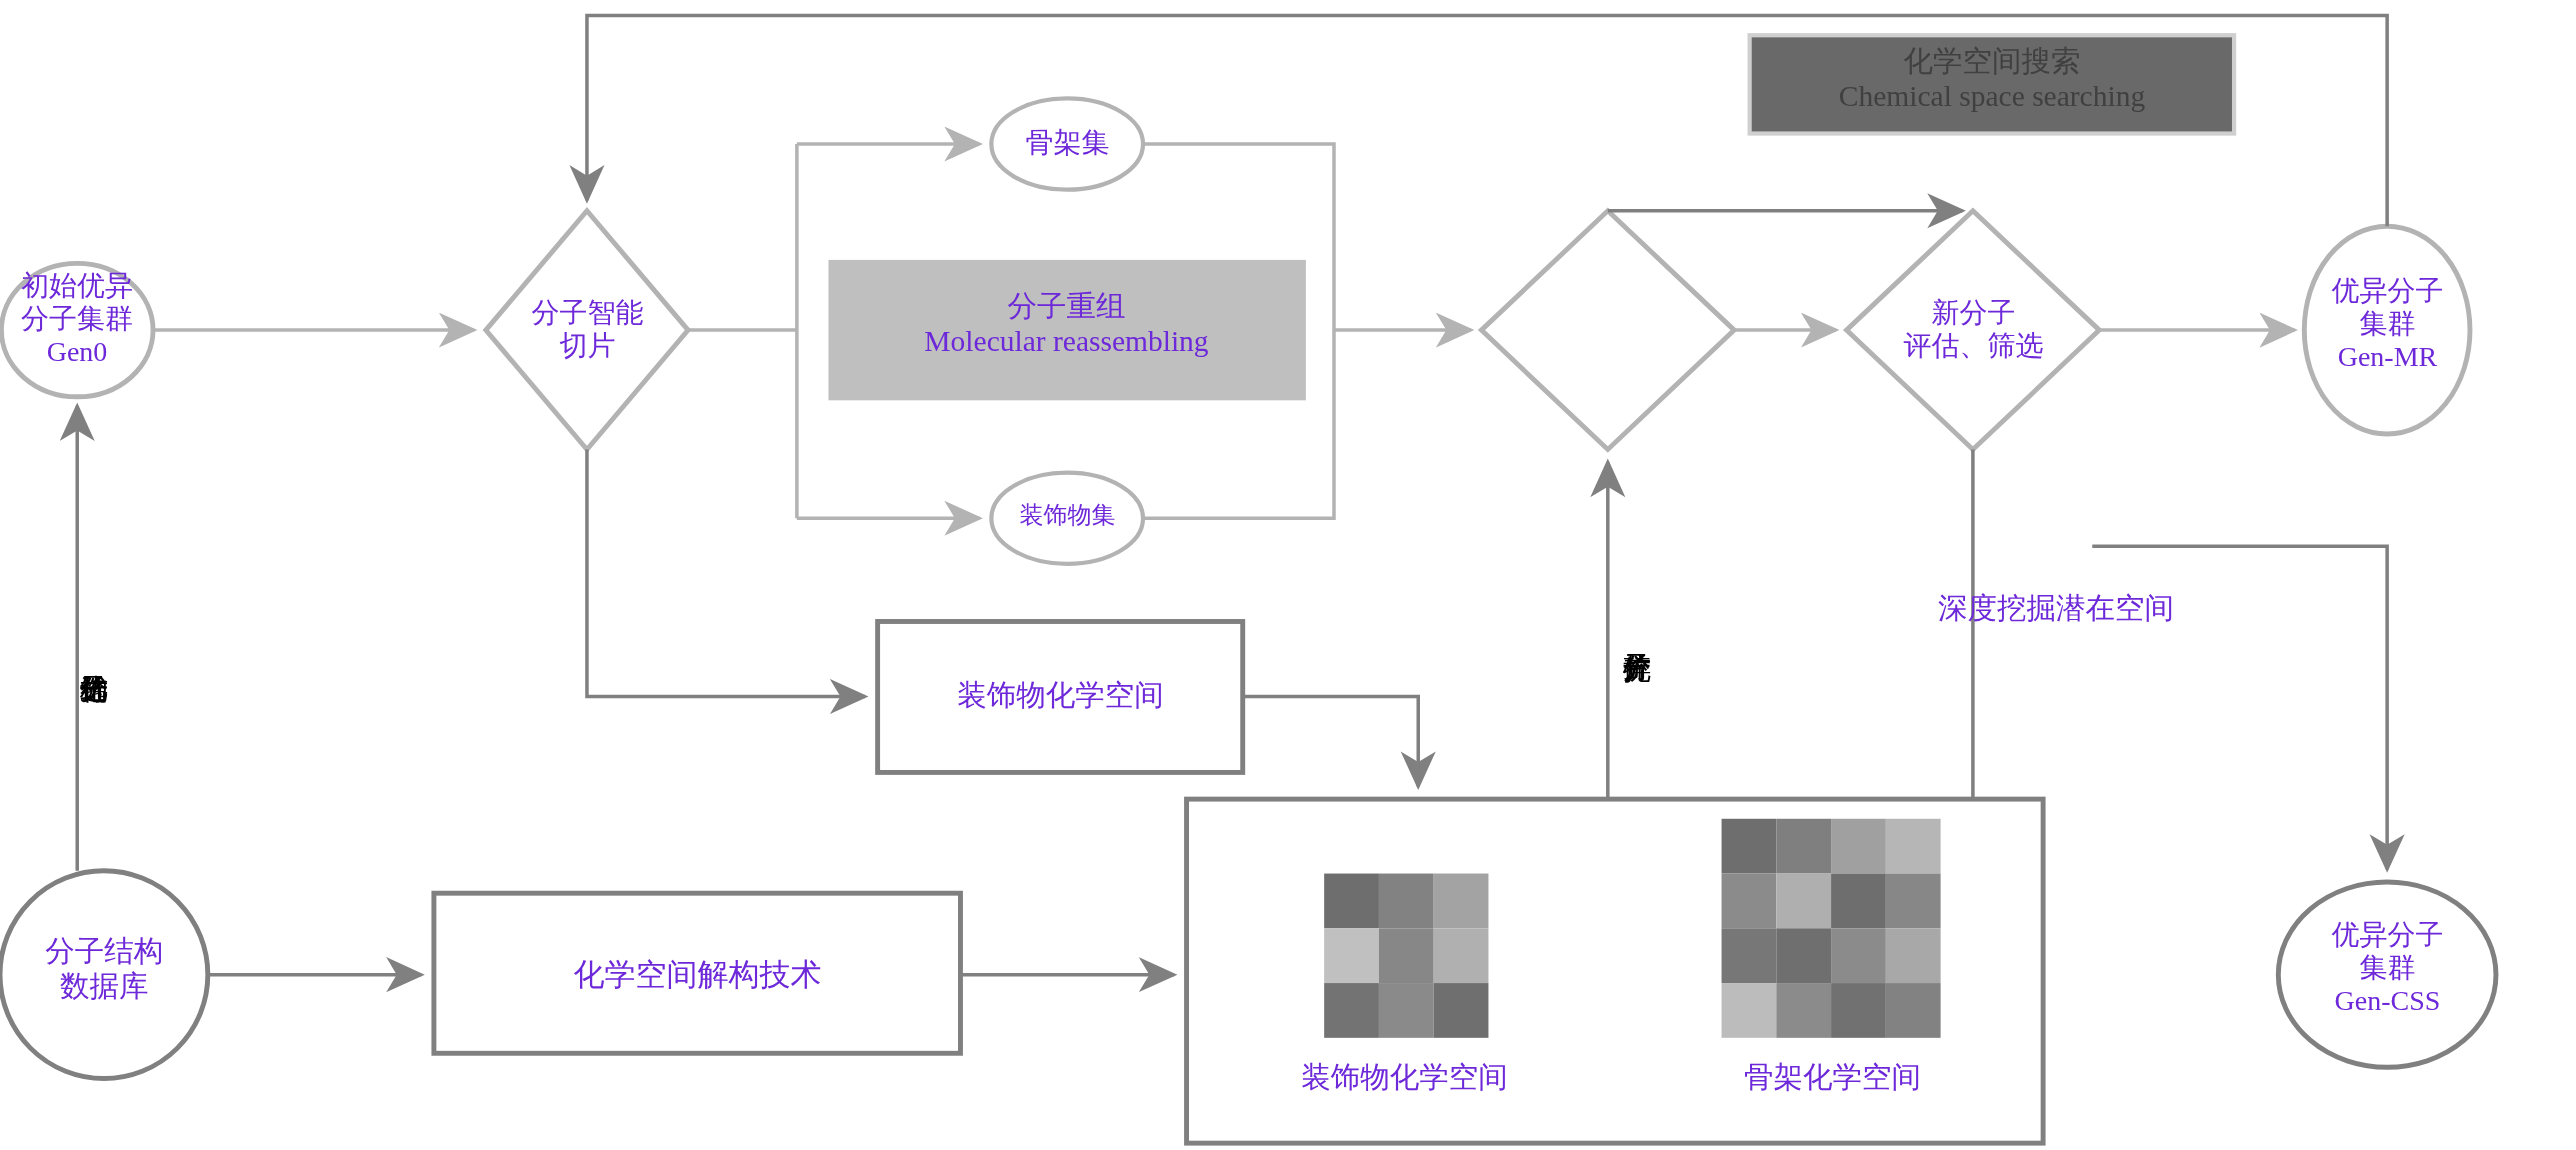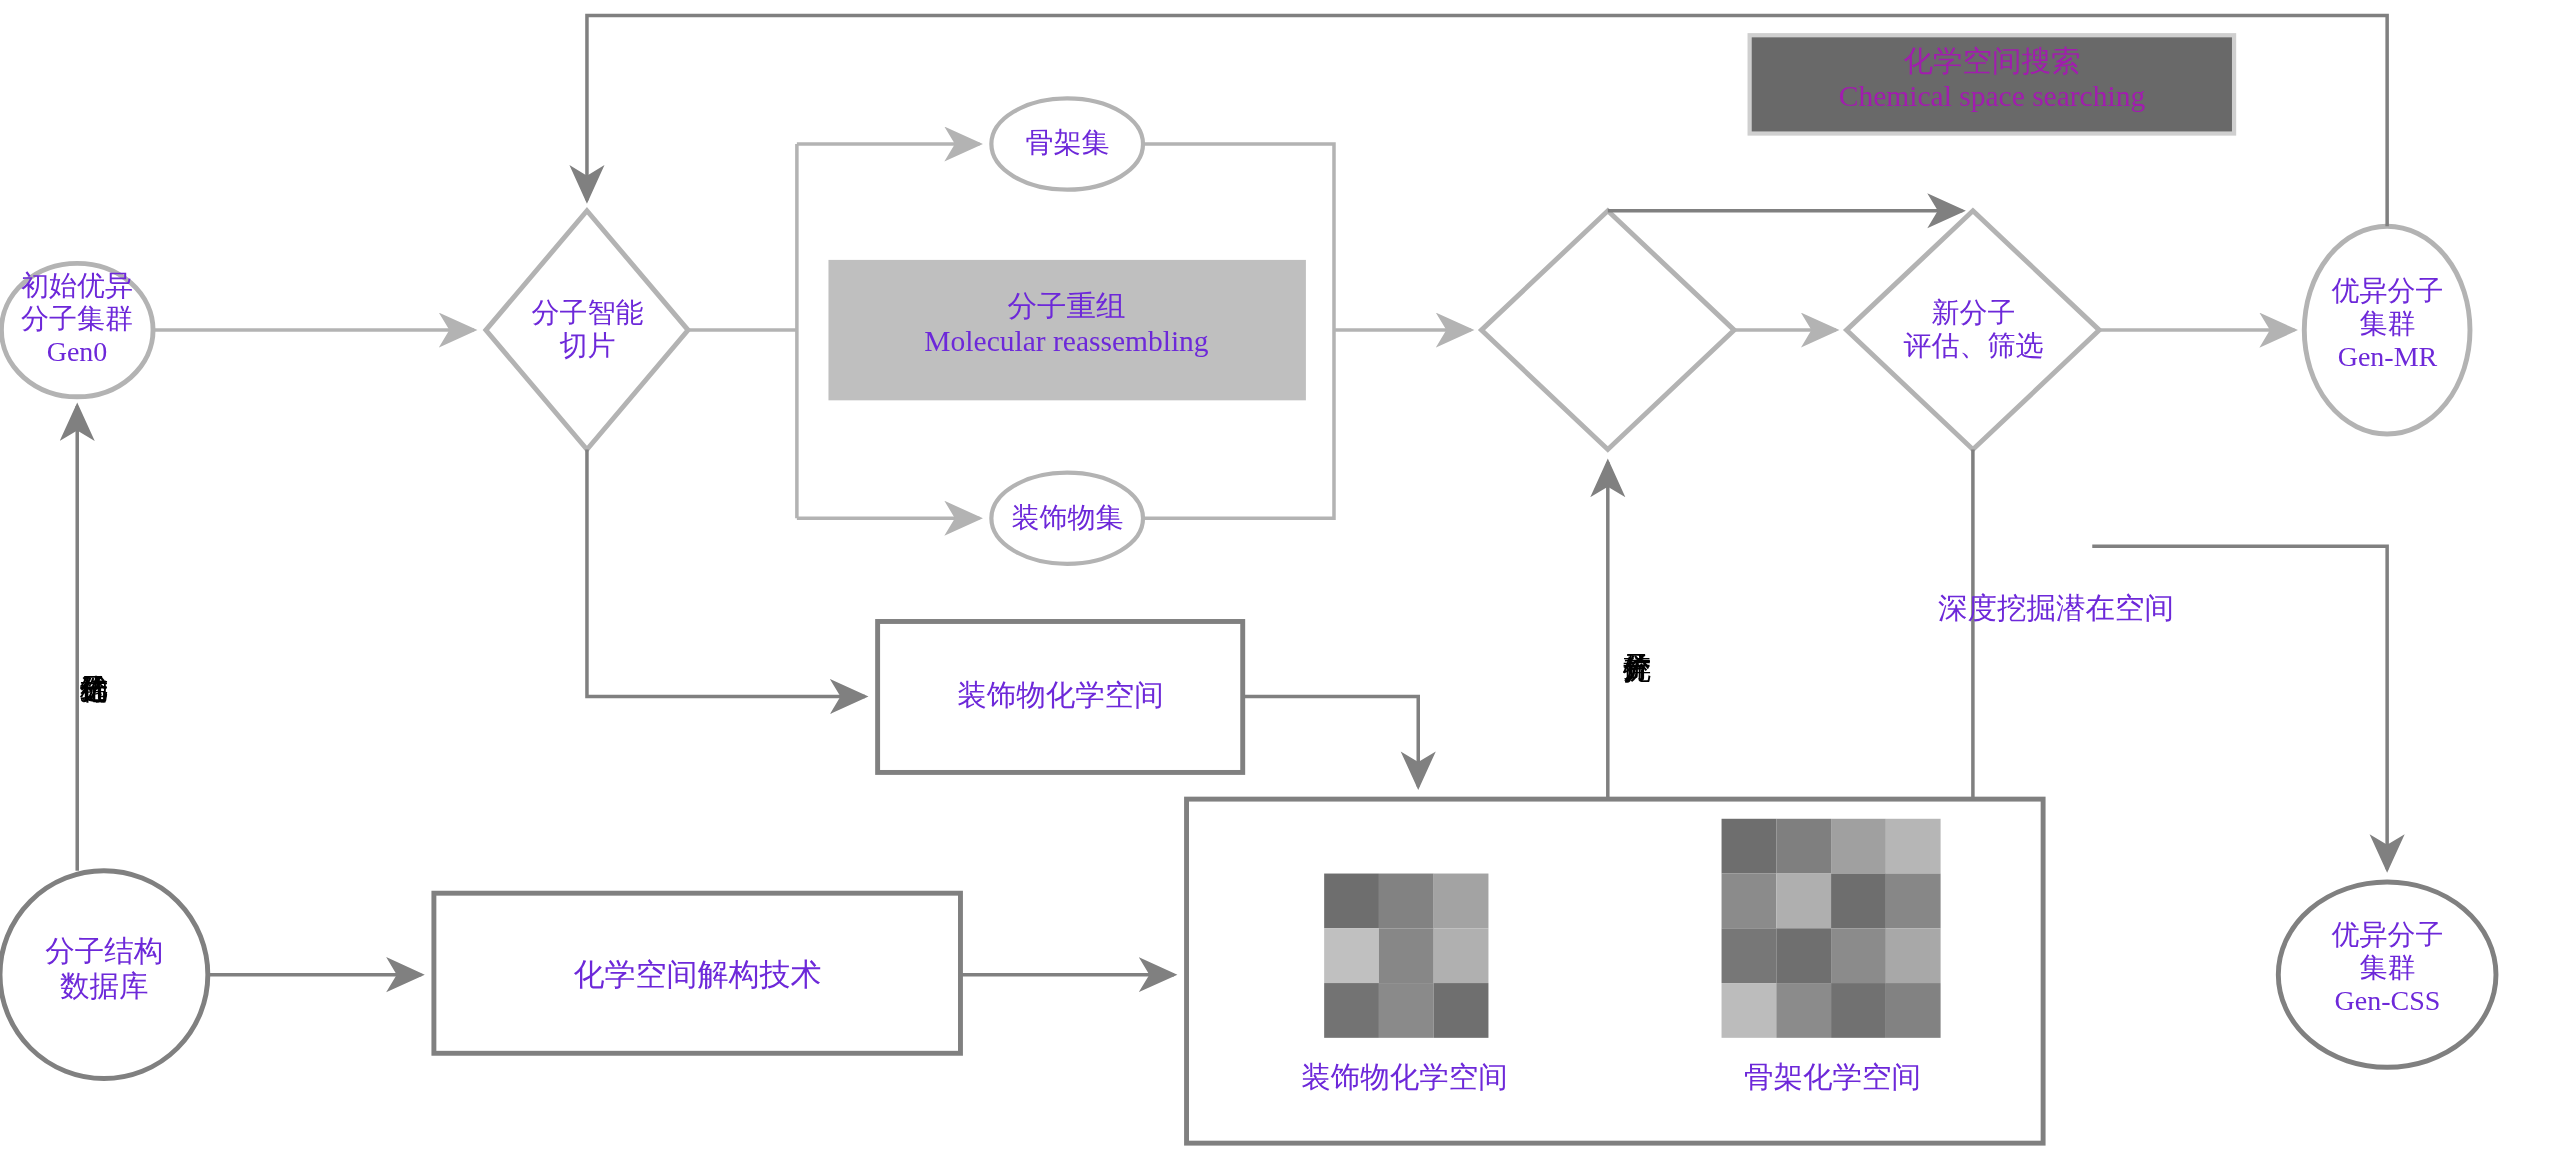--- a/index.html
+++ b/index.html
@@ -4,21 +4,21 @@
 <style>
   html,body{margin:0;padding:0;background:#ffffff;}
   #stage{position:relative;width:2576px;height:1151px;background:#fff;
          font-family:"Liberation Serif","DejaVu Serif",serif;}
   svg{position:absolute;left:0;top:0;width:2576px;height:1151px;}
   .lbl{position:absolute;text-align:center;color:#6d28d9;line-height:1.18;
        font-family:"Liberation Serif","DejaVu Serif",serif;white-space:pre-line;}
   .vlbl{position:absolute;text-align:center;color:#000;line-height:1.05;
         writing-mode:vertical-rl;text-orientation:upright;
         font-family:"Liberation Serif","DejaVu Serif",serif;}
-  .white{color:#a21caf;}
+  .white{color:#404040;}
 </style>
 </head>
 <body>
 
 <div id="stage">
 
 <svg viewBox="0 0 3669 1639" xmlns="http://www.w3.org/2000/svg">
   <defs>
     <marker id="ahL" markerWidth="12" markerHeight="12" refX="10" refY="5" orient="auto" markerUnits="strokeWidth">
       <path d="M0,0 L11,5 L0,10 L3,5 z" fill="#b3b3b3"></path>
@@ -125,21 +125,21 @@
 
 <div class="lbl" style="left:0px;top:269px;width:154px;font-size:28px;">初始优异
 分子集群
 Gen0</div>
 
 <div class="lbl" style="left:503px;top:296px;width:169px;font-size:28px;">分子智能
 切片</div>
 
 <div class="lbl" style="left:983px;top:126px;width:169px;font-size:28px;">骨架集</div>
 
-<div class="lbl" style="left:983px;top:501px;width:169px;font-size:28px;">装饰物集</div>
+<div class="lbl" style="left:983px;top:501px;width:169px;font-size:24px;">装饰物集</div>
 
 <div class="lbl" style="left:828px;top:289px;width:477px;font-size:29.5px;">分子重组
 Molecular reassembling</div>
 
 
 <div class="lbl" style="left:1861px;top:296px;width:225px;font-size:28px;">新分子
 评估、筛选</div>
 
 <div class="lbl" style="left:2303px;top:274px;width:169px;font-size:28px;">优异分子
 集群

